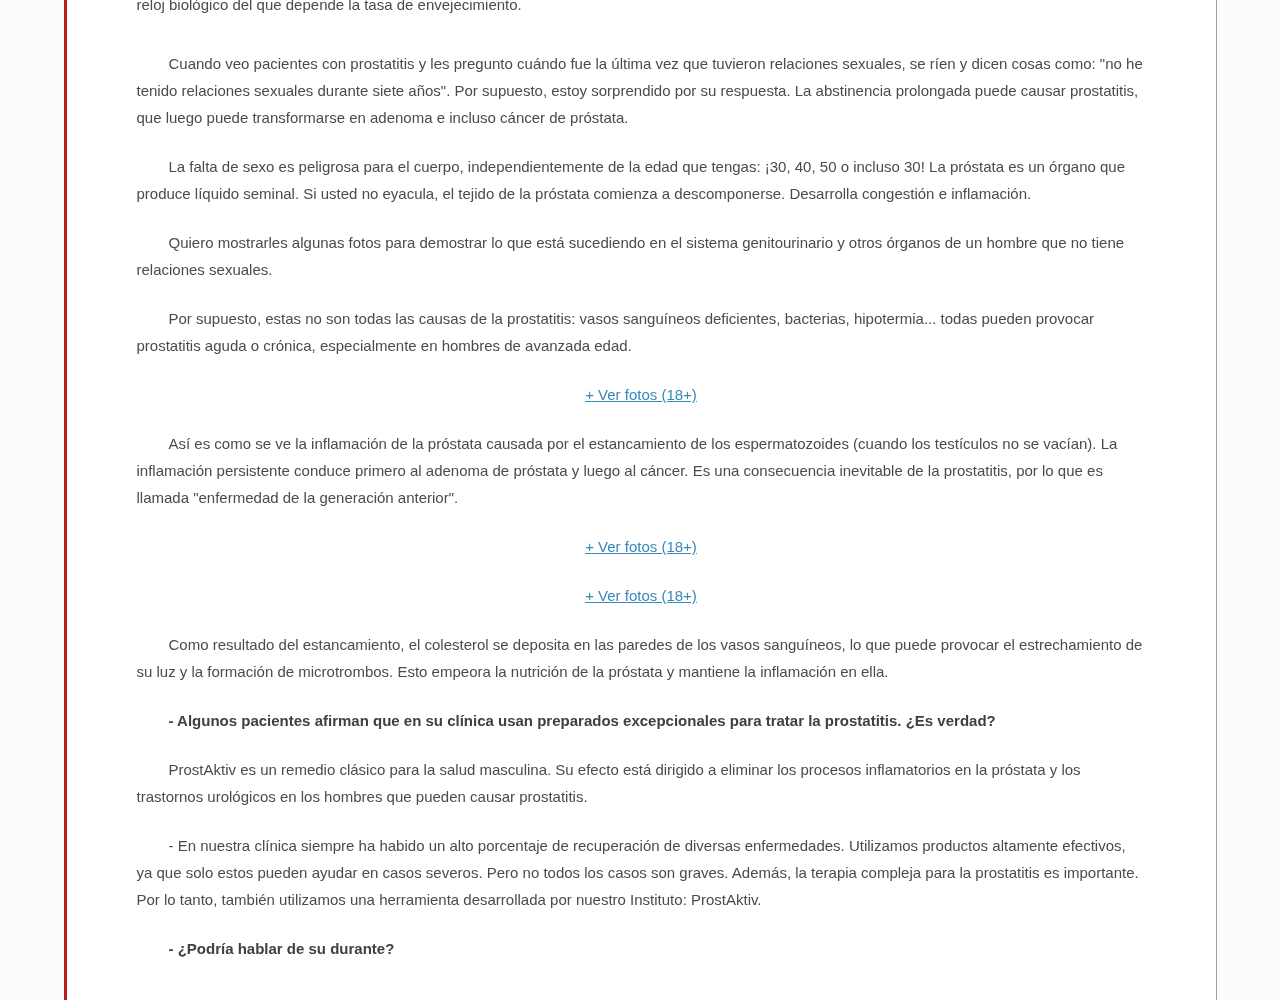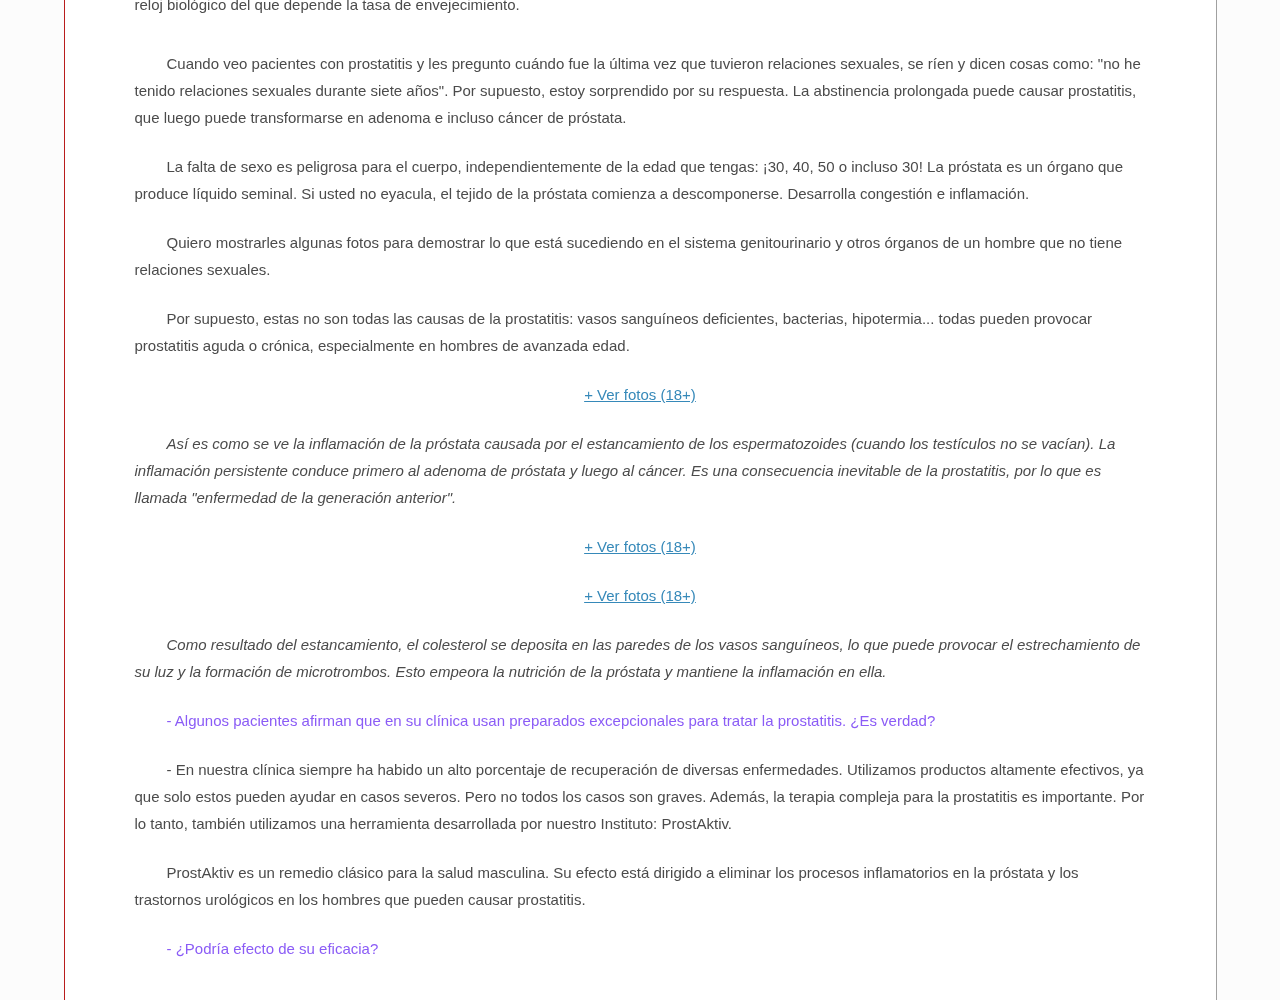--- a/index.html
+++ b/index.html
@@ -14,44 +14,43 @@
     height: 1000px;
     overflow: hidden;
     position: relative;
   }
   .content {
     box-sizing: border-box;
     width: 1153px;
     min-height: 1000px;
     margin: 0 auto;
     background: #ffffff;
-    border-left: 1px solid #b91c1c;
+    border-left: 3px solid #b91c1c;
     border-right: 1px solid #a0a0a0;
     padding: 0 70px;
     overflow: hidden;
   }
   .content p {
     font-size: 15px;
     line-height: 27px;
     color: #4b4b4b;
     margin: 22px 0;
     text-indent: 32px;
   }
   p.p-partial {
     margin-top: -9px;
     margin-bottom: 32px;
     text-indent: 0;
     white-space: nowrap;
   }
   p.p-italic {
-    font-style: italic;
   }
   p.p-bold {
-    font-weight: normal;
-    color: #8b5cf6;
+    font-weight: bold;
+    color: #404040;
   }
   p.p-link {
     text-align: center;
     text-indent: 0;
     margin: 22px 0 8px 0;
   }
   p.p-link a {
     color: #3689b9;
     text-decoration: underline;
     cursor: pointer;
@@ -79,20 +78,20 @@
 
     <p class="p-link"><a href="#">+ Ver fotos (18+)</a></p>
 
 
     <p class="p-link"><a href="#">+ Ver fotos (18+)</a></p>
 
     <p class="p-italic">Como resultado del estancamiento, el colesterol se deposita en las paredes de los vasos sanguíneos, lo que puede provocar el estrechamiento de su luz y la formación de microtrombos. Esto empeora la nutrición de la próstata y mantiene la inflamación en ella.</p>
 
     <p class="p-bold">- Algunos pacientes afirman que en su clínica usan preparados excepcionales para tratar la prostatitis. ¿Es verdad?</p>
 
+    <p>ProstAktiv es un remedio clásico para la salud masculina. Su efecto está dirigido a eliminar los procesos inflamatorios en la próstata y los trastornos urológicos en los hombres que pueden causar prostatitis.</p>
+
     <p>- En nuestra clínica siempre ha habido un alto porcentaje de recuperación de diversas enfermedades. Utilizamos productos altamente efectivos, ya que solo estos pueden ayudar en casos severos. Pero no todos los casos son graves. Además, la terapia compleja para la prostatitis es importante. Por lo tanto, también utilizamos una herramienta desarrollada por nuestro Instituto: ProstAktiv.</p>
 
-    <p>ProstAktiv es un remedio clásico para la salud masculina. Su efecto está dirigido a eliminar los procesos inflamatorios en la próstata y los trastornos urológicos en los hombres que pueden causar prostatitis.</p>
-
-    <p class="p-bold">- ¿Podría efecto de su eficacia?</p>
+    <p class="p-bold">- ¿Podría hablar de su durante?</p>
 
   </div>
 </div>
 
 </body></html>

